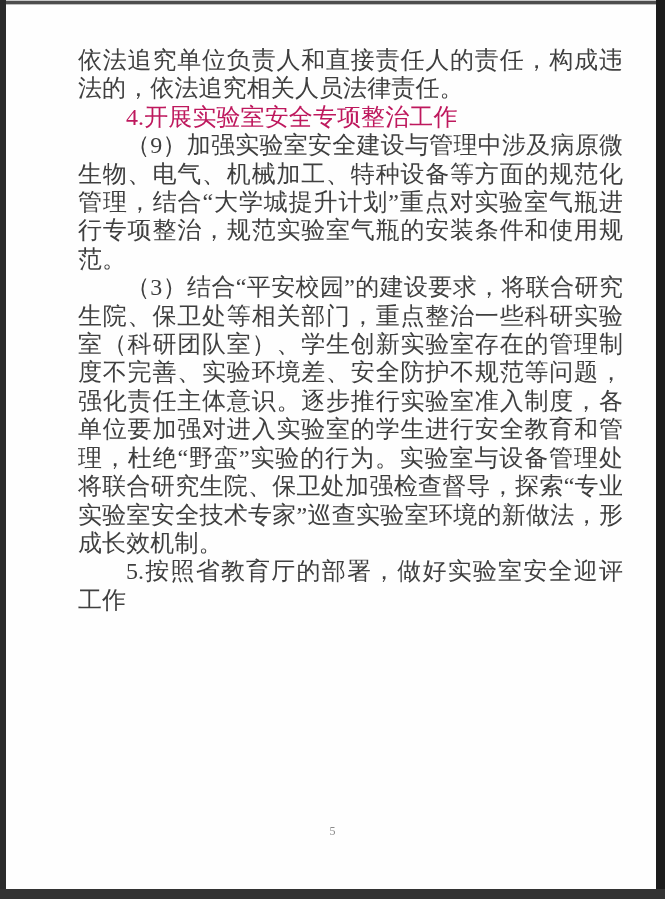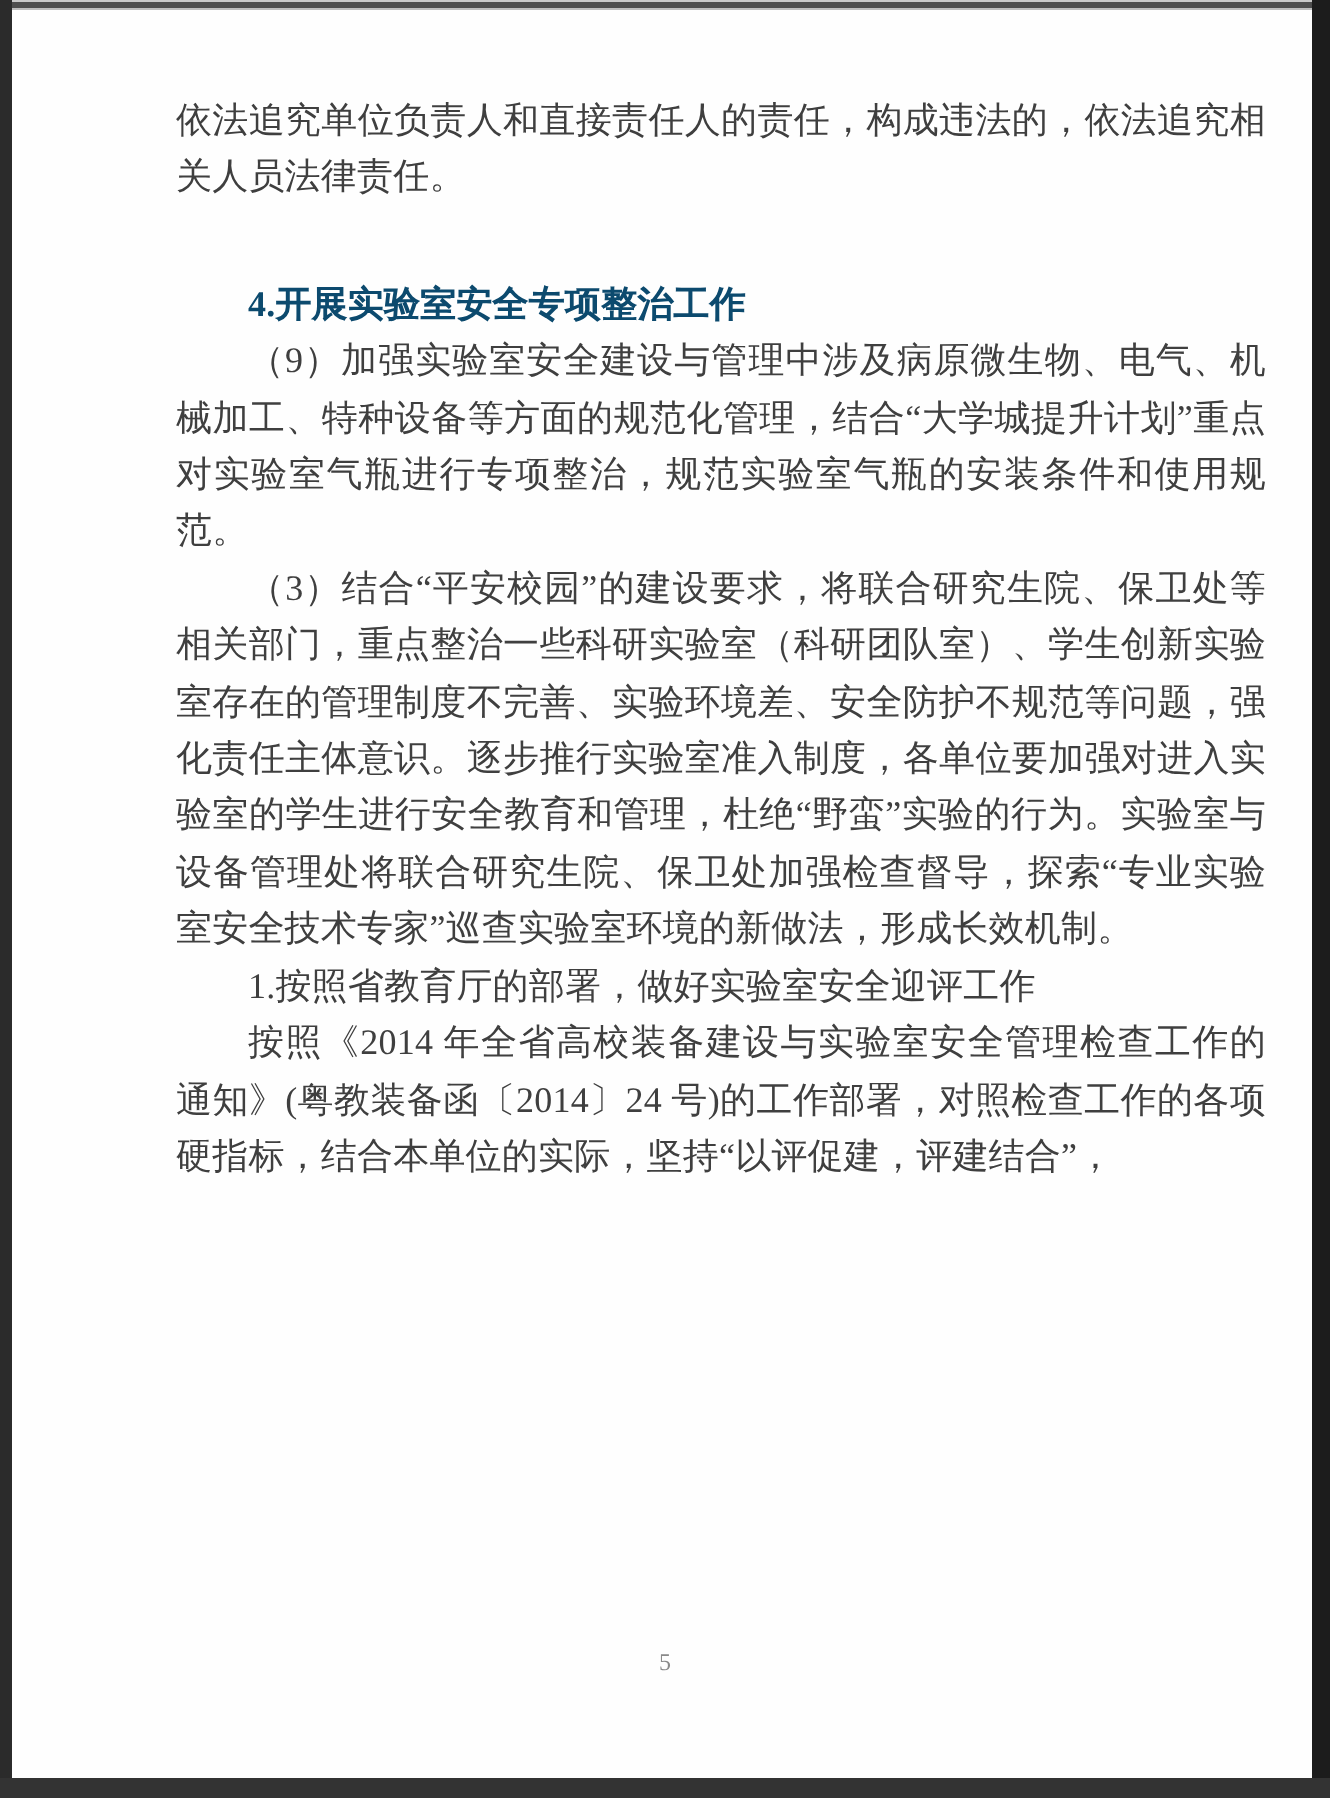--- a/index.html
+++ b/index.html
@@ -31,35 +31,34 @@
     width: 665px; height: 10px;
     background: #333333;
   }
   .edge-top {
     position: absolute; left: 0; top: 0;
     width: 665px; height: 5px;
     background: linear-gradient(#c9c9c9 0 1px, #4e4e4e 1px 4px, #bdbdbd 4px 5px);
   }
   .content {
     position: absolute;
-    left: 88px; top: 46px;
+    left: 78px; top: 46px;
     width: 545px;
     color: #3f3f3f;
-    font-size: 18px;
+    font-size: 24px;
     line-height: 28.4px;
     letter-spacing: 0.1px;
     text-align: justify;
     text-align-last: left;
   }
   .para { margin: 0; text-indent: 2em; }
   .para.no-indent { text-indent: 0; }
   .para.heading-bold {
-    font-weight: 700;
-    color: #0c4a6e;
-    margin-top: 35px;
+    font-weight: 400;
+    color: #be185d;
   }
   .page-number {
     position: absolute;
     left: 0; top: 824px;
     width: 665px;
     text-align: center;
     font-size: 12px;
     color: #8a8a8a;
   }
 </style>
@@ -71,18 +70,17 @@
   <div class="edge-top"></div>
   <div class="edge-left"></div>
   <div class="edge-right"></div>
   <div class="edge-bottom"></div>
 
   <div class="content">
     <p class="para no-indent">依法追究单位负责人和直接责任人的责任，构成违法的，依法追究相关人员法律责任。</p>
     <p class="para heading-bold">4.开展实验室安全专项整治工作</p>
     <p class="para">（9）加强实验室安全建设与管理中涉及病原微生物、电气、机械加工、特种设备等方面的规范化管理，结合“大学城提升计划”重点对实验室气瓶进行专项整治，规范实验室气瓶的安装条件和使用规范。</p>
     <p class="para">（3）结合“平安校园”的建设要求，将联合研究生院、保卫处等相关部门，重点整治一些科研实验室（科研团队室）、学生创新实验室存在的管理制度不完善、实验环境差、安全防护不规范等问题，强化责任主体意识。逐步推行实验室准入制度，各单位要加强对进入实验室的学生进行安全教育和管理，杜绝“野蛮”实验的行为。实验室与设备管理处将联合研究生院、保卫处加强检查督导，探索“专业实验室安全技术专家”巡查实验室环境的新做法，形成长效机制。</p>
-    <p class="para">1.按照省教育厅的部署，做好实验室安全迎评工作</p>
-    <p class="para">按照《2014 年全省高校装备建设与实验室安全管理检查工作的通知》(粤教装备函〔2014〕24 号)的工作部署，对照检查工作的各项硬指标，结合本单位的实际，坚持“以评促建，评建结合”，</p>
+    <p class="para">5.按照省教育厅的部署，做好实验室安全迎评工作</p>
   </div>
 
   <div class="page-number">5</div>
 </div>
 
 </body></html>

